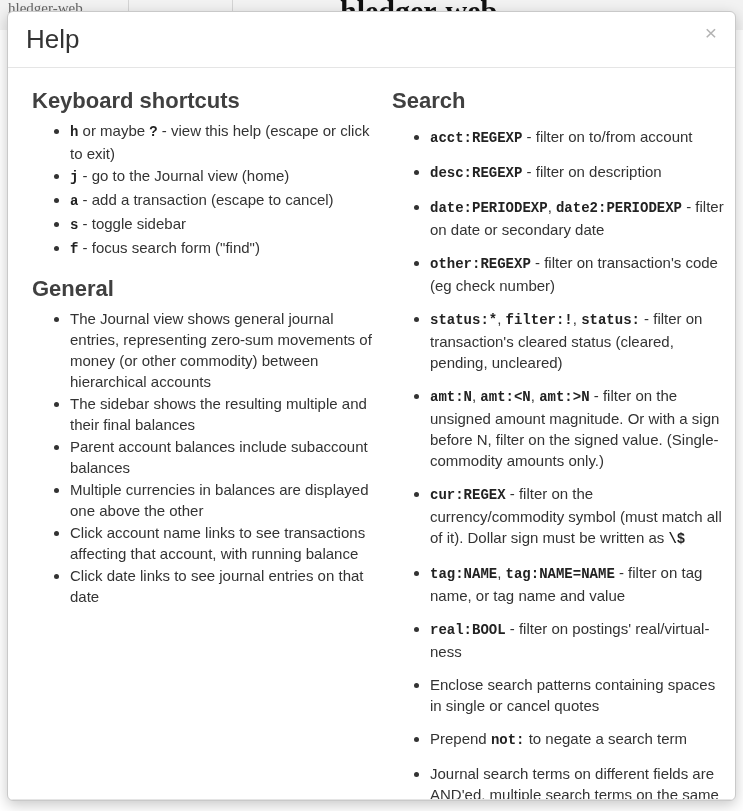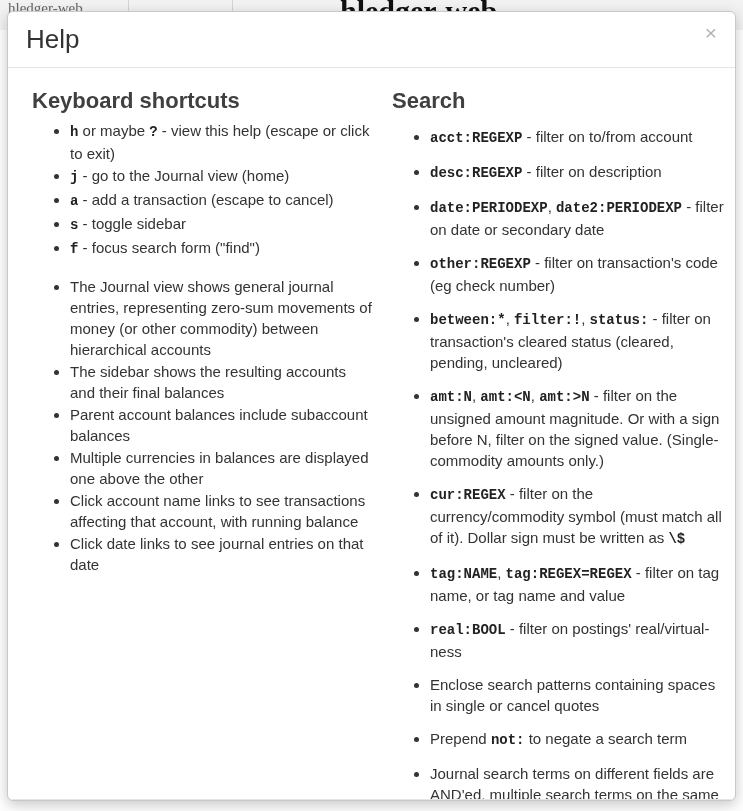--- a/index.html
+++ b/index.html
@@ -173,41 +173,42 @@
     <div class="col col-left">
       <h3 class="section">Keyboard shortcuts</h3>
       <ul class="bullets">
           <li><code>h</code> or maybe <code>?</code> - view this help (escape or click to exit)</li>
           <li><code>j</code> - go to the Journal view (home)</li>
           <li><code>a</code> - add a transaction (escape to cancel)</li>
           <li><code>s</code> - toggle sidebar</li>
           <li><code>f</code> - focus search form ("find")</li>
         </ul>
 
+      <h3 class="section">General</h3>
       <ul class="bullets">
           <li>The Journal view shows general journal entries, representing zero-sum movements of money (or other commodity) between hierarchical accounts</li>
-          <li>The sidebar shows the resulting accounts and their final balances</li>
+          <li>The sidebar shows the resulting multiple and their final balances</li>
           <li>Parent account balances include subaccount balances</li>
           <li>Multiple currencies in balances are displayed one above the other</li>
           <li>Click account name links to see transactions affecting that account, with running balance</li>
           <li>Click date links to see journal entries on that date</li>
         </ul>
     </div>
 
     <div class="col col-right">
       <h3 class="section">Search</h3>
       <ul class="bullets search">
           <li><code>acct:REGEXP</code> - filter on to/from account</li>
           <li><code>desc:REGEXP</code> - filter on description</li>
           <li><code>date:PERIODEXP</code>, <code>date2:PERIODEXP</code> - filter on date or secondary date</li>
           <li><code>other:REGEXP</code> - filter on transaction's code (eg check number)</li>
-          <li><code>between:*</code>, <code>filter:!</code>, <code>status:</code> - filter on transaction's cleared status (cleared, pending, uncleared)</li>
+          <li><code>status:*</code>, <code>filter:!</code>, <code>status:</code> - filter on transaction's cleared status (cleared, pending, uncleared)</li>
           <li><code>amt:N</code>, <code>amt:&lt;N</code>, <code>amt:&gt;N</code> - filter on the unsigned amount magnitude. Or with a sign before N, filter on the signed value. (Single-commodity amounts only.)</li>
           <li><code>cur:REGEX</code> - filter on the currency/commodity symbol (must match all of it). Dollar sign must be written as <code>\$</code></li>
-          <li><code>tag:NAME</code>, <code>tag:REGEX=REGEX</code> - filter on tag name, or tag name and value</li>
+          <li><code>tag:NAME</code>, <code>tag:NAME=NAME</code> - filter on tag name, or tag name and value</li>
           <li><code>real:BOOL</code> - filter on postings' real/virtual-ness</li>
           <li>Enclose search patterns containing spaces in single or cancel quotes</li>
           <li>Prepend <code>not:</code> to negate a search term</li>
           <li>Journal search terms on different fields are AND'ed, multiple search terms on the same field are OR'ed</li>
           <li>These search terms also work with command-line hledger</li>
         </ul>
     </div>
 
   </div>
   <div class="modal-footer"></div>

